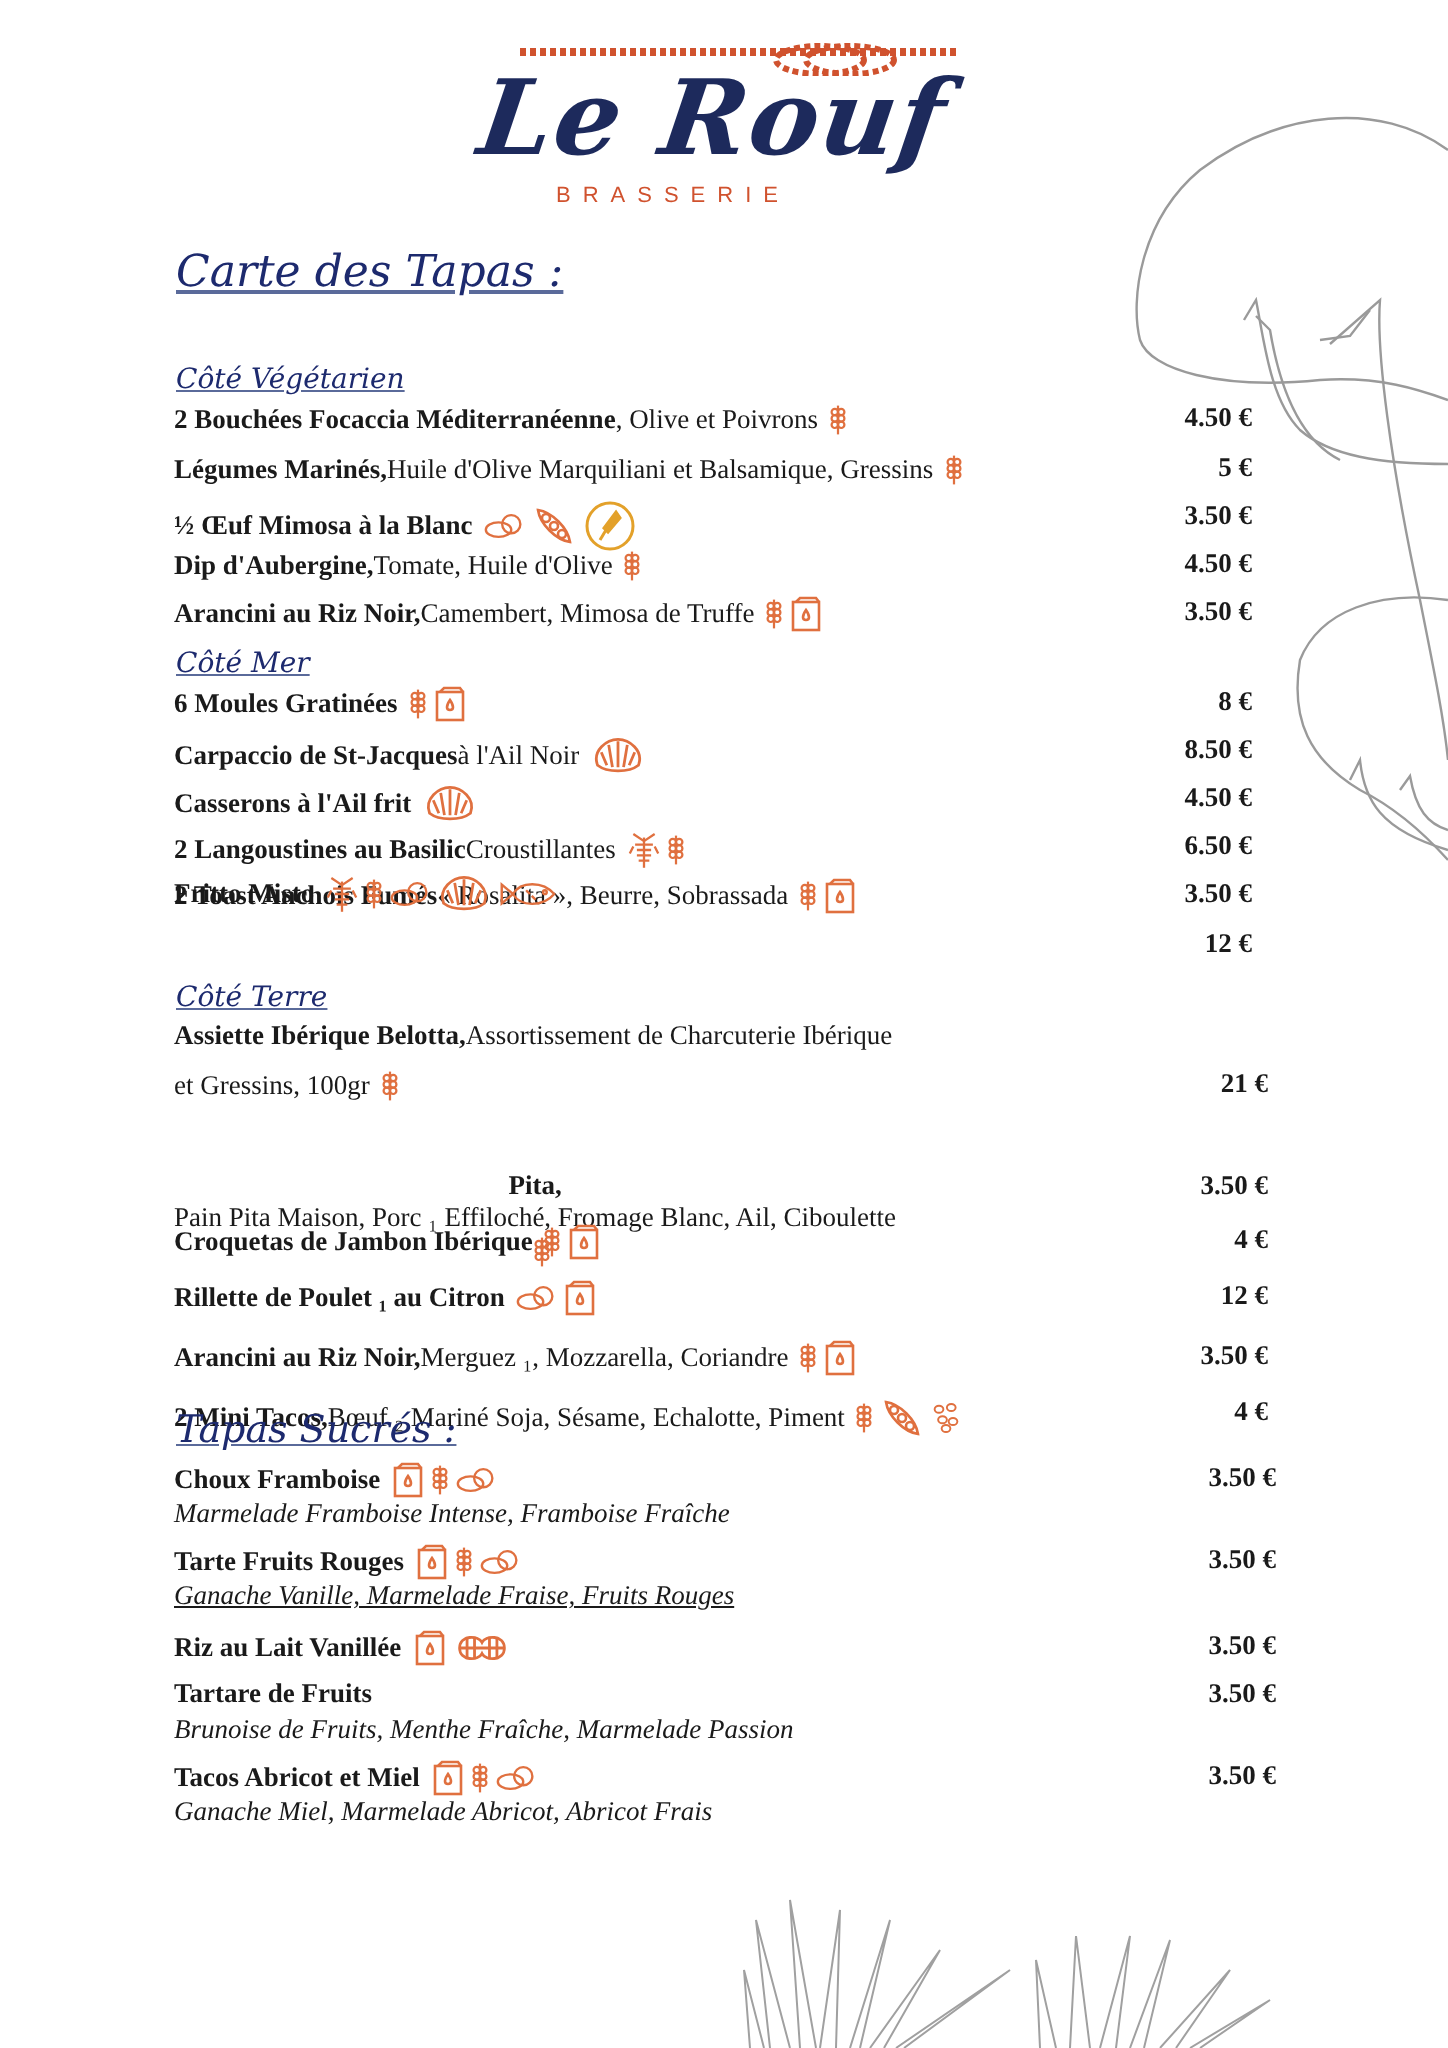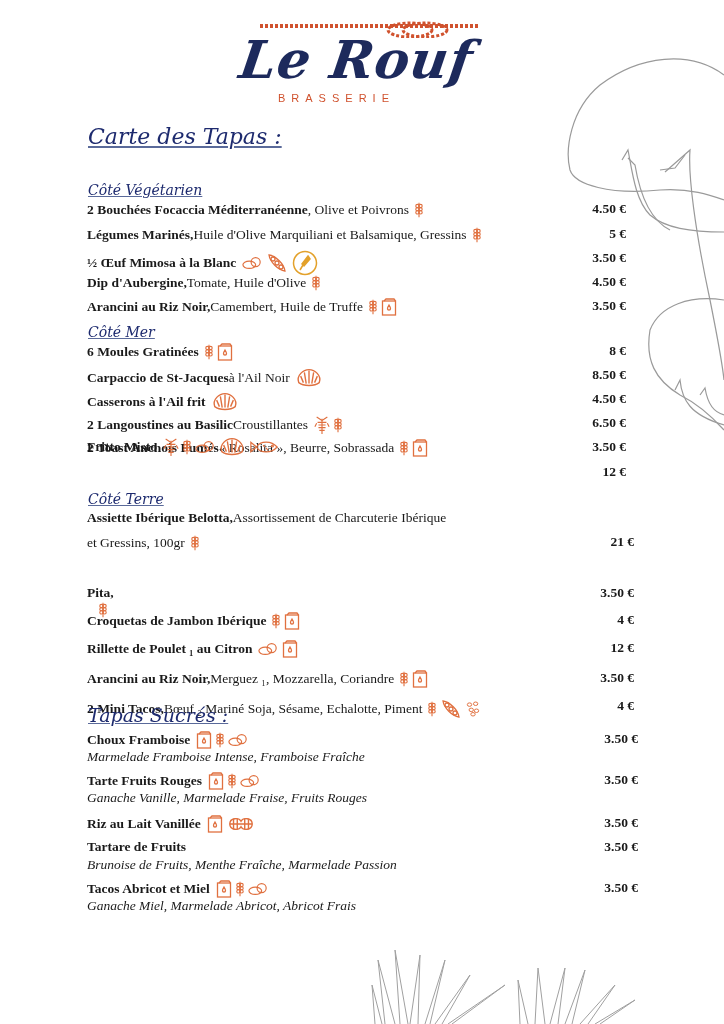--- a/index.html
+++ b/index.html
@@ -173,21 +173,21 @@
       <span> Tomate, Huile d'Olive</span>
       <span class="icons">
         <svg width="8" height="18">
           <use href="#wheat"></use>
         </svg>
       </span>
     </div>
     <div class="price" style="top: 274px; left: 546px;">4.50 €</div>
     <div class="row" style="top: 298px;">
       <b>Arancini au Riz Noir,</b>
-      <span> Camembert, Huile de Truffe</span>
+      <span> Camembert, Mimosa de Truffe</span>
       <span class="icons">
         <svg width="8" height="18">
           <use href="#wheat"></use>
         </svg>
         <svg width="16" height="18">
           <use href="#milk"></use>
         </svg>
       </span>
     </div>
     <div class="price" style="top: 298px; left: 546px;">3.50 €</div>
@@ -281,20 +281,21 @@
       <span>et Gressins, 100gr</span>
       <span class="icons">
         <svg width="8" height="18">
           <use href="#wheat"></use>
         </svg>
       </span>
     </div>
     <div class="price" style="top: 534px; left: 554px;">21 €</div>
     <div class="row" style="top: 585px; flex-direction: column;">
       <b>Pita,</b>
+      <span> Pain Pita Maison, Porc ₁ Effiloché, Fromage Blanc, Ail, Ciboulette</span>
       <span class="icons">
         <svg width="8" height="18">
           <use href="#wheat"></use>
         </svg>
       </span>
     </div>
     <div class="price" style="top: 585px; left: 554px;">3.50 €</div>
     <div class="row" style="top: 612px;">
       <b>Croquetas de Jambon Ibérique</b>
       <span></span>
@@ -374,21 +375,21 @@
           <use href="#milk"></use>
         </svg>
         <svg width="8" height="18">
           <use href="#wheat"></use>
         </svg>
         <svg width="20" height="14">
           <use href="#egg"></use>
         </svg>
       </span>
     </div>
-    <div class="desc" style="top: 790px;">Ganache Vanille, Marmelade Fraise, Fruits Rouges</div>
+    <div class="desc" style="top: 790px; text-decoration: underline;">Ganache Vanille, Marmelade Fraise, Fruits Rouges</div>
     <div class="price" style="top: 772px; left: 558px;">3.50 €</div>
     <div class="row" style="top: 815px;">
       <b>Riz au Lait Vanillée</b>
       <span class="icons">
         <svg width="16" height="18">
           <use href="#milk"></use>
         </svg>
         <svg width="28" height="18">
           <use href="#nut"></use>
         </svg>

